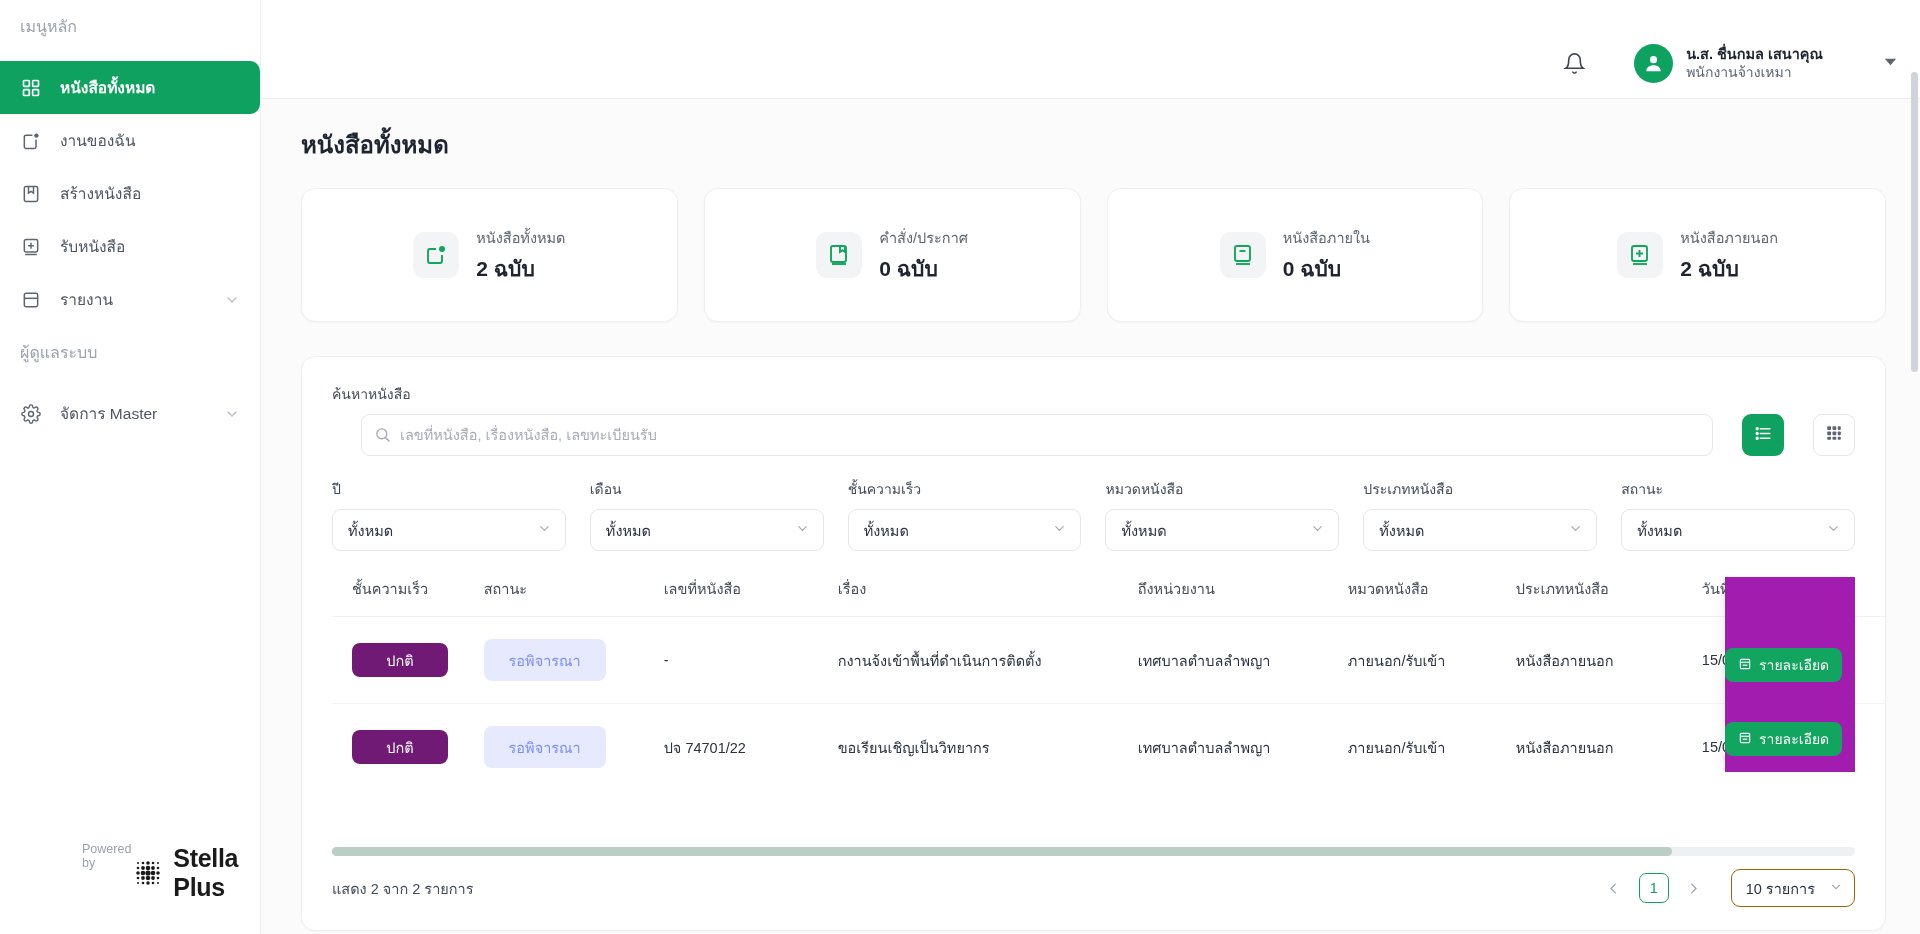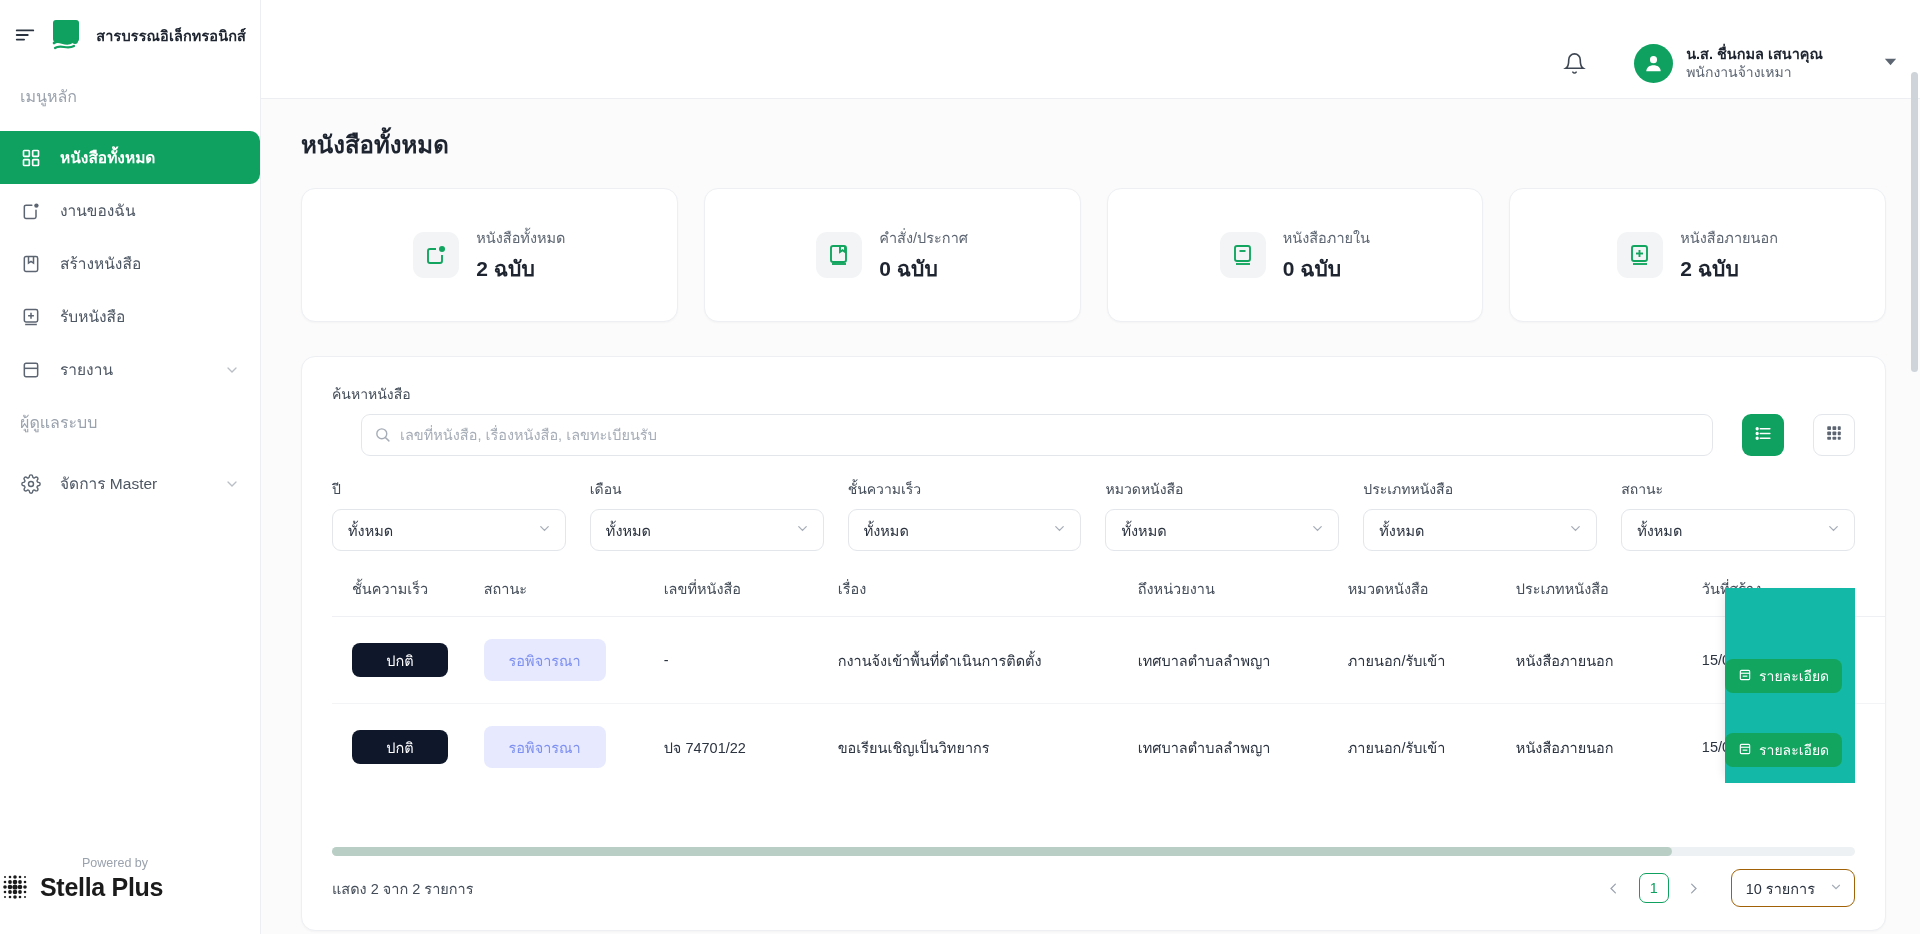--- a/index.html
+++ b/index.html
@@ -36,21 +36,21 @@
   .sb-item .sb-ico { width: 22px; height: 22px; display:flex; align-items:center; justify-content:center; flex:0 0 22px; }
   .sb-item .sb-label { flex: 1; white-space: nowrap; }
   .sb-item .chev { width: 16px; height: 16px; opacity: .6; }
   .sb-item.active {
     background: #0fa15f; color: #ffffff;
     border-top-right-radius: 10px; border-bottom-right-radius: 10px;
     font-weight: 600;
   }
   .sb-item.active .sb-ico svg { stroke: #fff; }
 
-  .sb-footer { margin-top: auto; padding: 0 0 32px 0; display:flex; flex-direction:column; }
+  .sb-footer { margin-top: auto; padding: 0 0 32px 0; display:flex; flex-direction:row; align-items:center; }
   .pw-by { font-size: 12.5px; color: #9aa2ad; margin-left: 36px; align-self:flex-start; padding-left: 46px; }
   .stella-row { display: flex; align-items: center; gap: 10px; margin-top: 2px; }
   .stella-dots { width: 30px; height: 30px; }
   .stella-name { font-size: 25px; font-weight: 700; color: #1b1b1b; letter-spacing: -.3px; }
 
   
   .main { flex: 1; display: flex; flex-direction: column; min-width: 0; background: #fbfbfc; margin-top: 29px; }
 
   .topbar {
     height: 70px; background: #fff; border-bottom: 1px solid #eceef1;
@@ -136,35 +136,35 @@
   .c-docno { width: 145px; text-align: left; }
   .c-subj { width: 250px; }
   .c-org { width: 175px; }
   .c-cat { width: 140px; }
   .c-type { width: 155px; }
   .c-date { width: 135px; }
   .c-act { width: 140px; }
 
   .pill-prio {
     display: inline-flex; align-items:center; justify-content:center;
-    background: #0f172a; color:#fff; font-size: 14.5px; font-weight: 500;
+    background: #701a75; color:#fff; font-size: 14.5px; font-weight: 500;
     border-radius: 8px; width: 96px; height: 34px;
   }
   .pill-stat {
     display: inline-flex; align-items:center; justify-content:center;
     background: #e7eaff; color:#7d8ff0; font-size: 14.5px;
     border-radius: 8px; width: 122px; height: 42px;
   }
   .btn-detail {
     display: inline-flex; align-items: center; gap: 7px; background: #12a55f; color: #fff;
     border: none; border-radius: 8px; height: 34px; padding: 0 13px;
     font-size: 14px; font-family: inherit; cursor: pointer; white-space: nowrap;
   }
   .sticky-act {
-    position: absolute; right: 0; top: 11px; width: 130px; background: #14b8a6;
+    position: absolute; right: 0; top: 0; width: 130px; background: #a21caf;
     box-shadow: -6px 0 10px -6px rgba(16,24,40,.12);
   }
 
   .hscroll-track {
     position: absolute; left: 30px; right: 30px; top: 490px; height: 9px;
     background: #eef1f3; border-radius: 5px;
   }
   .hscroll-thumb { width: 88%; height: 9px; background: #b9cfc5; border-radius: 5px; }
 
   .pager-row {
@@ -187,38 +187,20 @@
     background: #cfd4da; border-radius: 4px;
   }
 </style>
 </head>
 <body>
 
 <div class="app">
 
   <aside class="sidebar">
 
-    <div class="sb-brand">
-      <span class="hamburger">
-        <svg width="22" height="22" viewBox="0 0 24 24" fill="none" stroke="#2b3340" stroke-width="2" stroke-linecap="round">
-          <line x1="3" y1="7" x2="21" y2="7"></line>
-            <line x1="3" y1="12" x2="15" y2="12"></line>
-            <line x1="3" y1="17" x2="11" y2="17"></line>
-        </svg>
-      </span>
-      <span class="brand-logo">
-        <svg width="36" height="36" viewBox="0 0 36 36">
-          <rect x="5" y="3" width="26" height="22" rx="3" fill="#0fa15f"></rect>
-          <path d="M6 26 C11 21, 17 30, 24 25" stroke="#0fa15f" stroke-width="2.6" fill="none" stroke-linecap="round"></path>
-          <circle cx="27" cy="24" r="3" fill="#0fa15f"></circle>
-          <path d="M7 31 C13 27, 19 33, 26 29" stroke="#0fa15f" stroke-width="2.2" fill="none" stroke-linecap="round"></path>
-        </svg>
-      </span>
-      <span class="brand-name">สารบรรณอิเล็กทรอนิกส์</span>
-    </div>
 
     <div class="sb-section-label">เมนูหลัก</div>
 
     <div class="sb-item active">
       <span class="sb-ico">
         <svg width="20" height="20" viewBox="0 0 24 24" fill="none" stroke="#fff" stroke-width="2">
           <rect x="3" y="3" width="7" height="7" rx="1"></rect>
             <rect x="14" y="3" width="7" height="7" rx="1"></rect>
           <rect x="3" y="14" width="7" height="7" rx="1"></rect>
             <rect x="14" y="14" width="7" height="7" rx="1"></rect>

